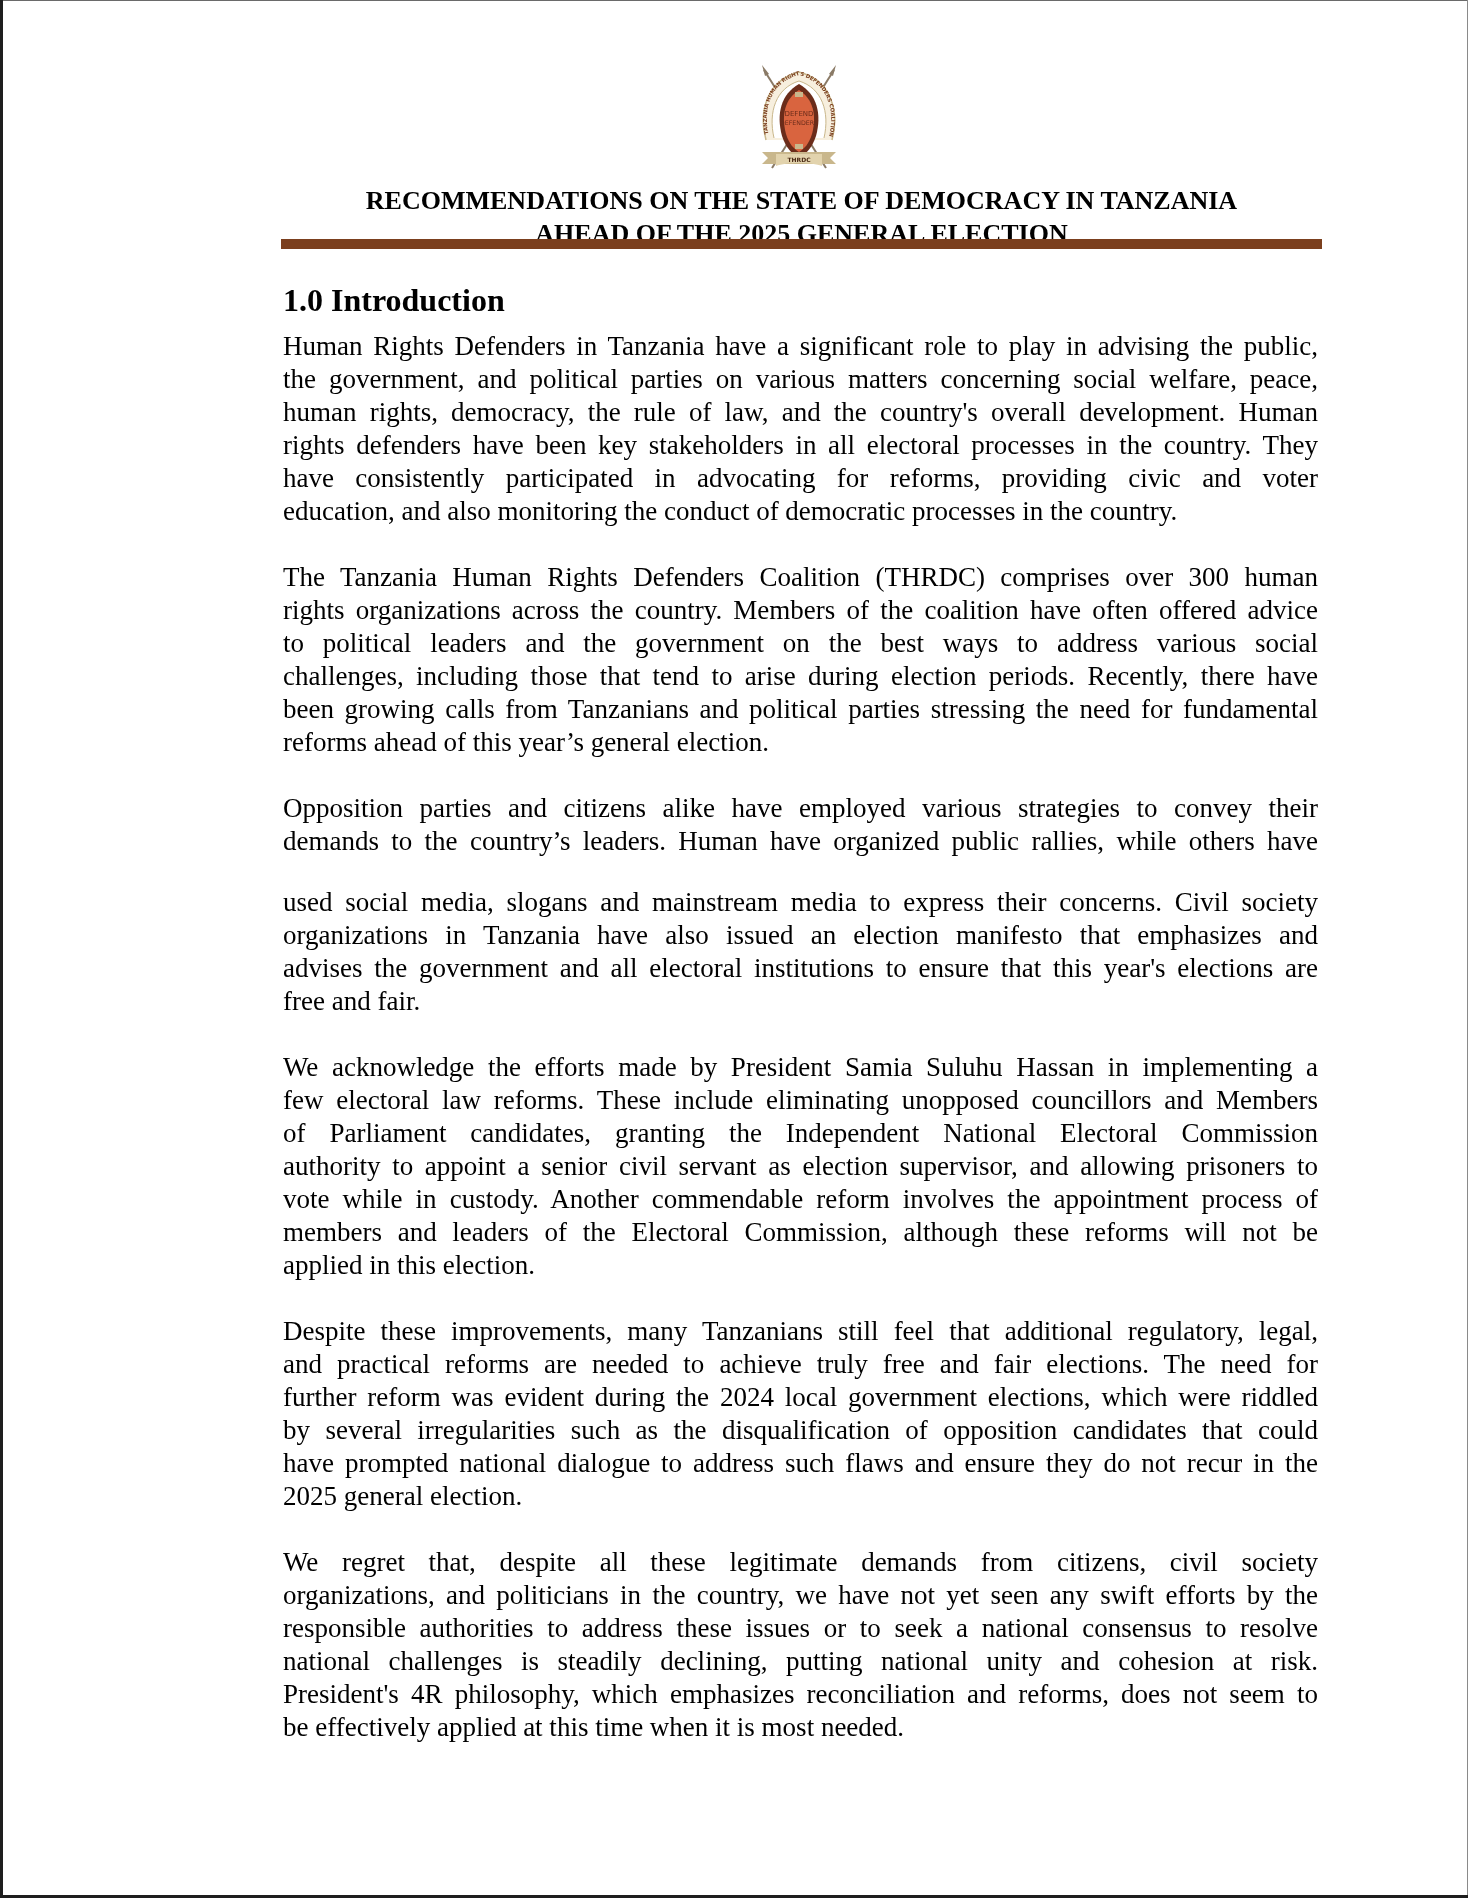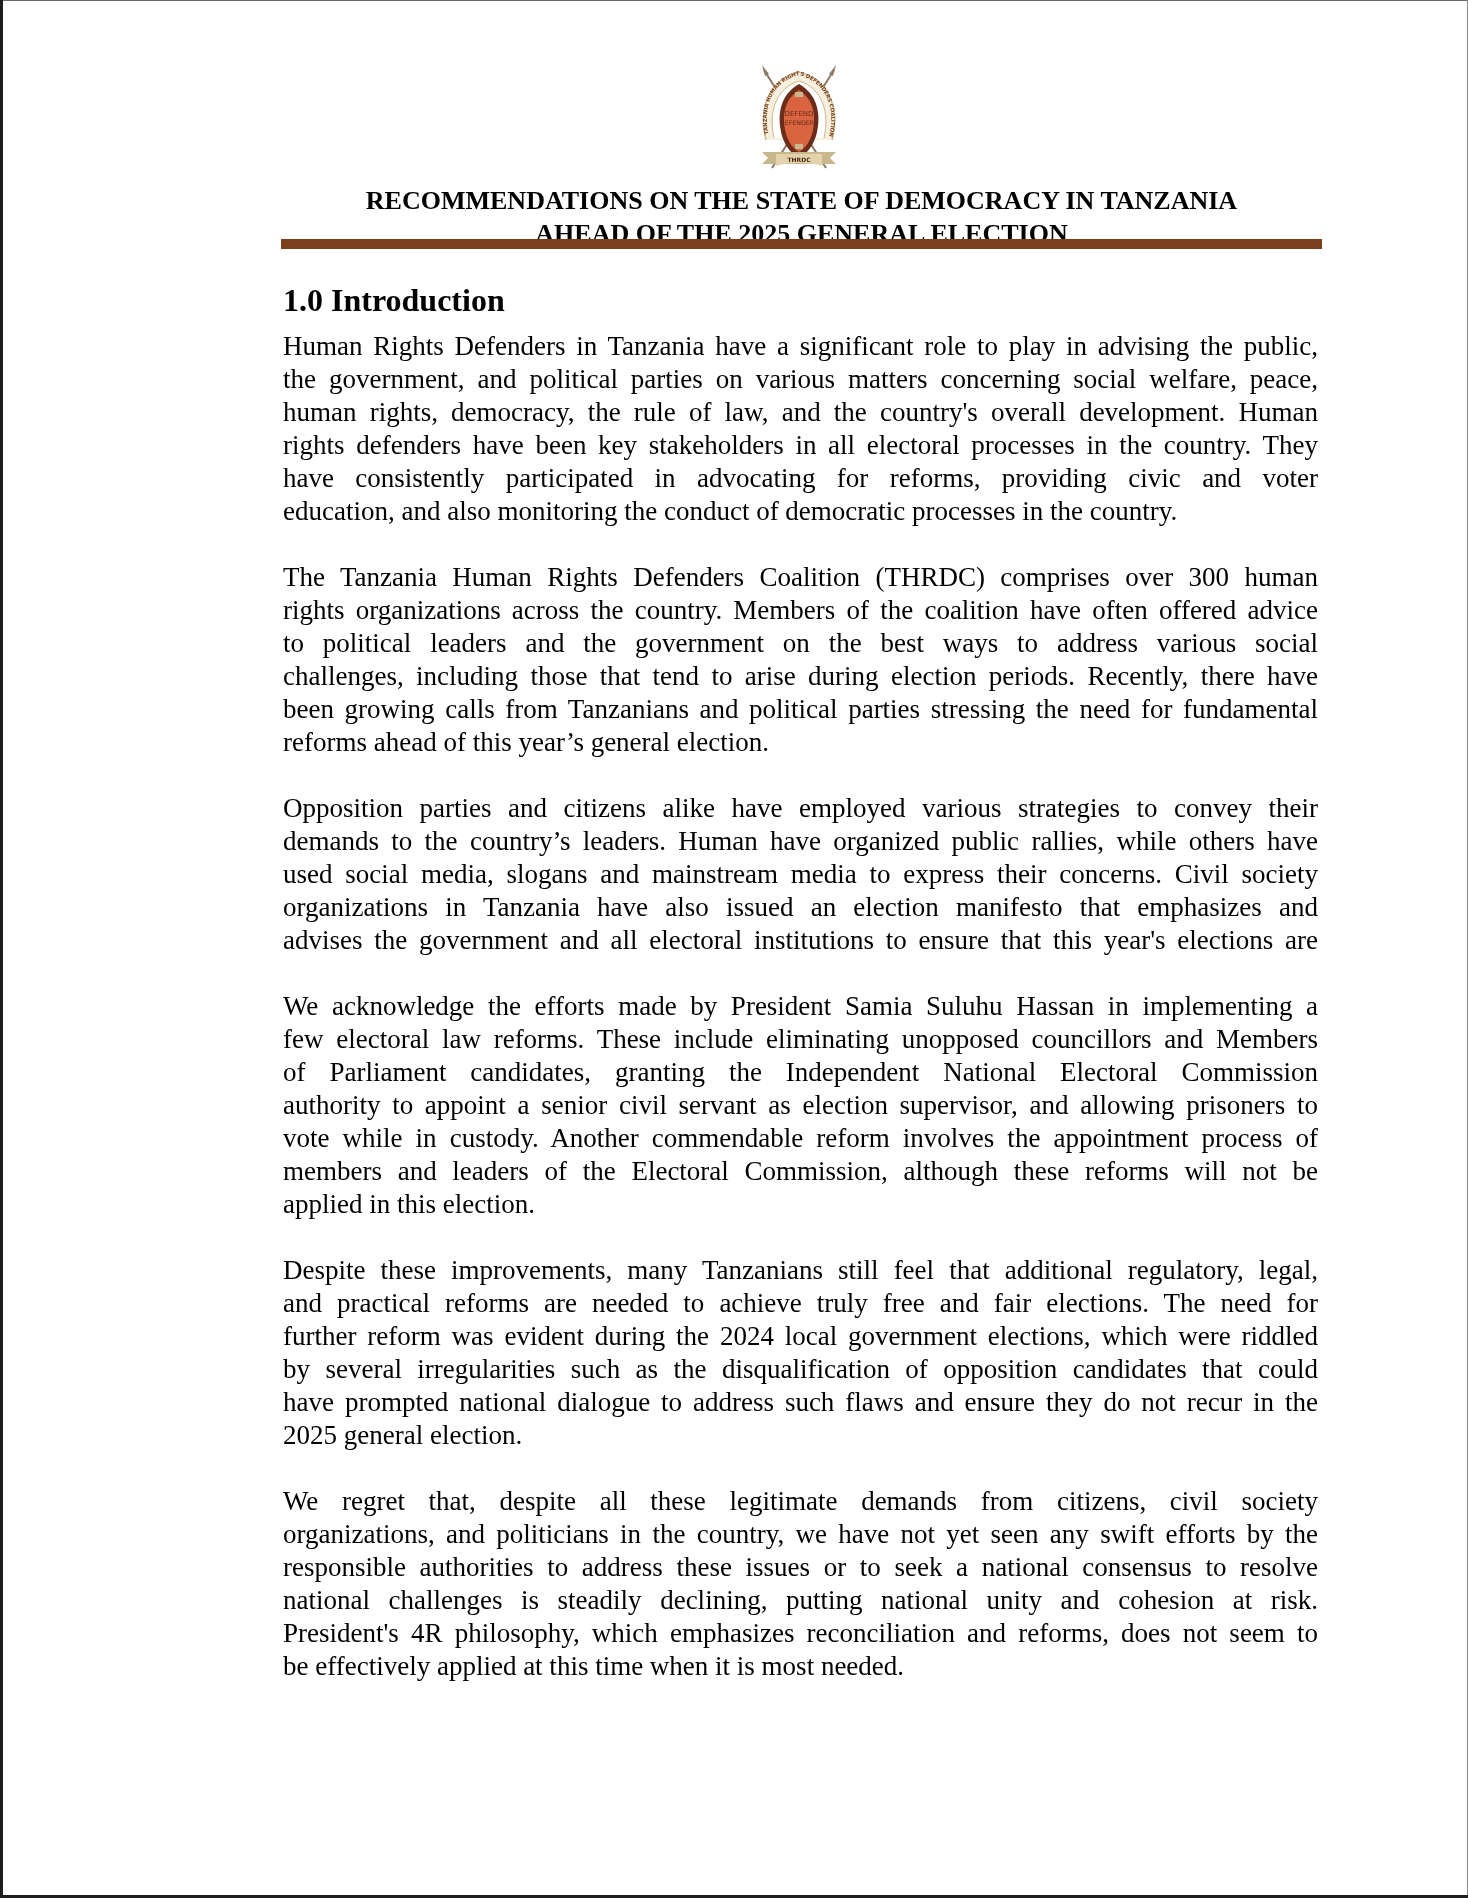--- a/index.html
+++ b/index.html
@@ -96,23 +96,24 @@
     <span class="line" style="white-space: normal;">The Tanzania Human Rights Defenders Coalition (THRDC) comprises over 300 human</span>
     <span class="line" style="white-space: normal;">rights organizations across the country. Members of the coalition have often offered advice</span>
     <span class="line" style="white-space: normal;">to political leaders and the government on the best ways to address various social</span>
     <span class="line" style="white-space: normal;">challenges, including those that tend to arise during election periods. Recently, there have</span>
     <span class="line" style="white-space: normal;">been growing calls from Tanzanians and political parties stressing the need for fundamental</span>
     <span class="line last">reforms ahead of this year’s general election.</span>
   </div>
   <div class="para">
     <span class="line" style="white-space: normal;">Opposition parties and citizens alike have employed various strategies to convey their</span>
     <span class="line" style="white-space: normal;">demands to the country’s leaders. Human have organized public rallies, while others have</span>
-    <span class="line" style="white-space: normal;">used social media, slogans and mainstream media to express their concerns. Civil society</span>
+    <span class="line" style="white-space: normal; margin-top: 28px;">used social media, slogans and mainstream media to express their concerns. Civil society</span>
     <span class="line" style="white-space: normal;">organizations in Tanzania have also issued an election manifesto that emphasizes and</span>
     <span class="line" style="white-space: normal;">advises the government and all electoral institutions to ensure that this year's elections are</span>
+    <span class="line last">free and fair.</span>
   </div>
   <div class="para">
     <span class="line" style="white-space: normal;">We acknowledge the efforts made by President Samia Suluhu Hassan in implementing a</span>
     <span class="line" style="white-space: normal;">few electoral law reforms. These include eliminating unopposed councillors and Members</span>
     <span class="line" style="white-space: normal;">of Parliament candidates, granting the Independent National Electoral Commission</span>
     <span class="line" style="white-space: normal;">authority to appoint a senior civil servant as election supervisor, and allowing prisoners to</span>
     <span class="line" style="white-space: normal;">vote while in custody. Another commendable reform involves the appointment process of</span>
     <span class="line" style="white-space: normal;">members and leaders of the Electoral Commission, although these reforms will not be</span>
     <span class="line last">applied in this election.</span>
   </div>

